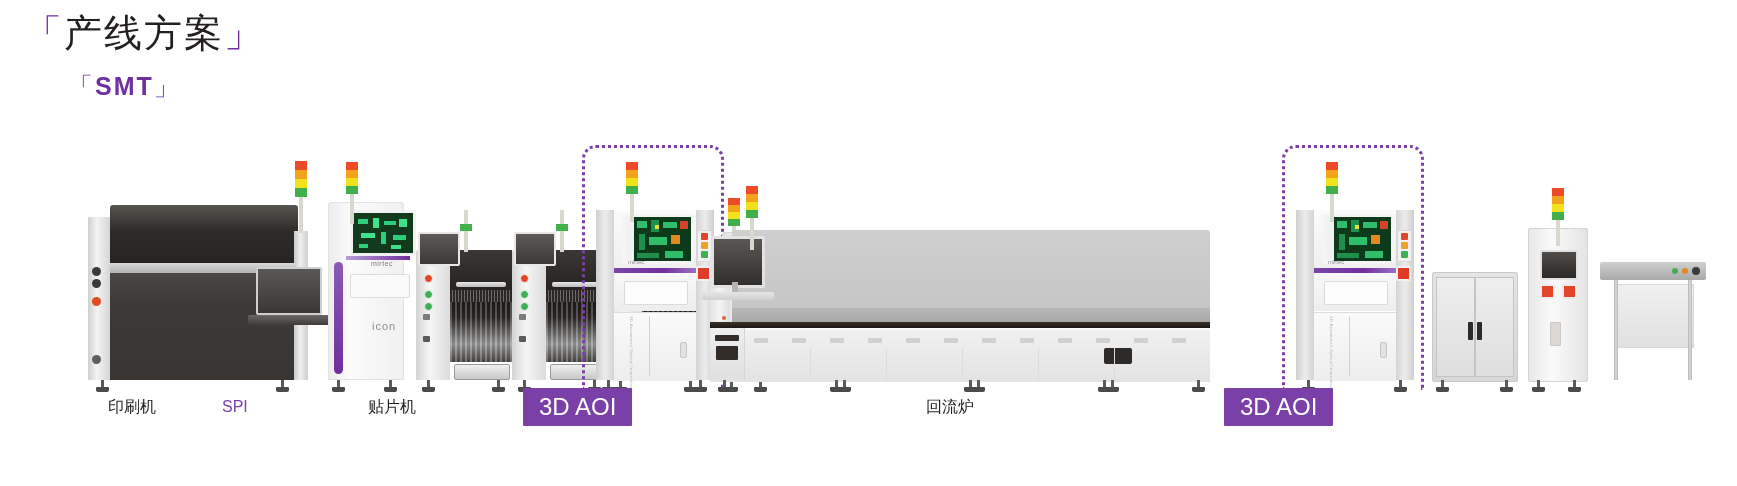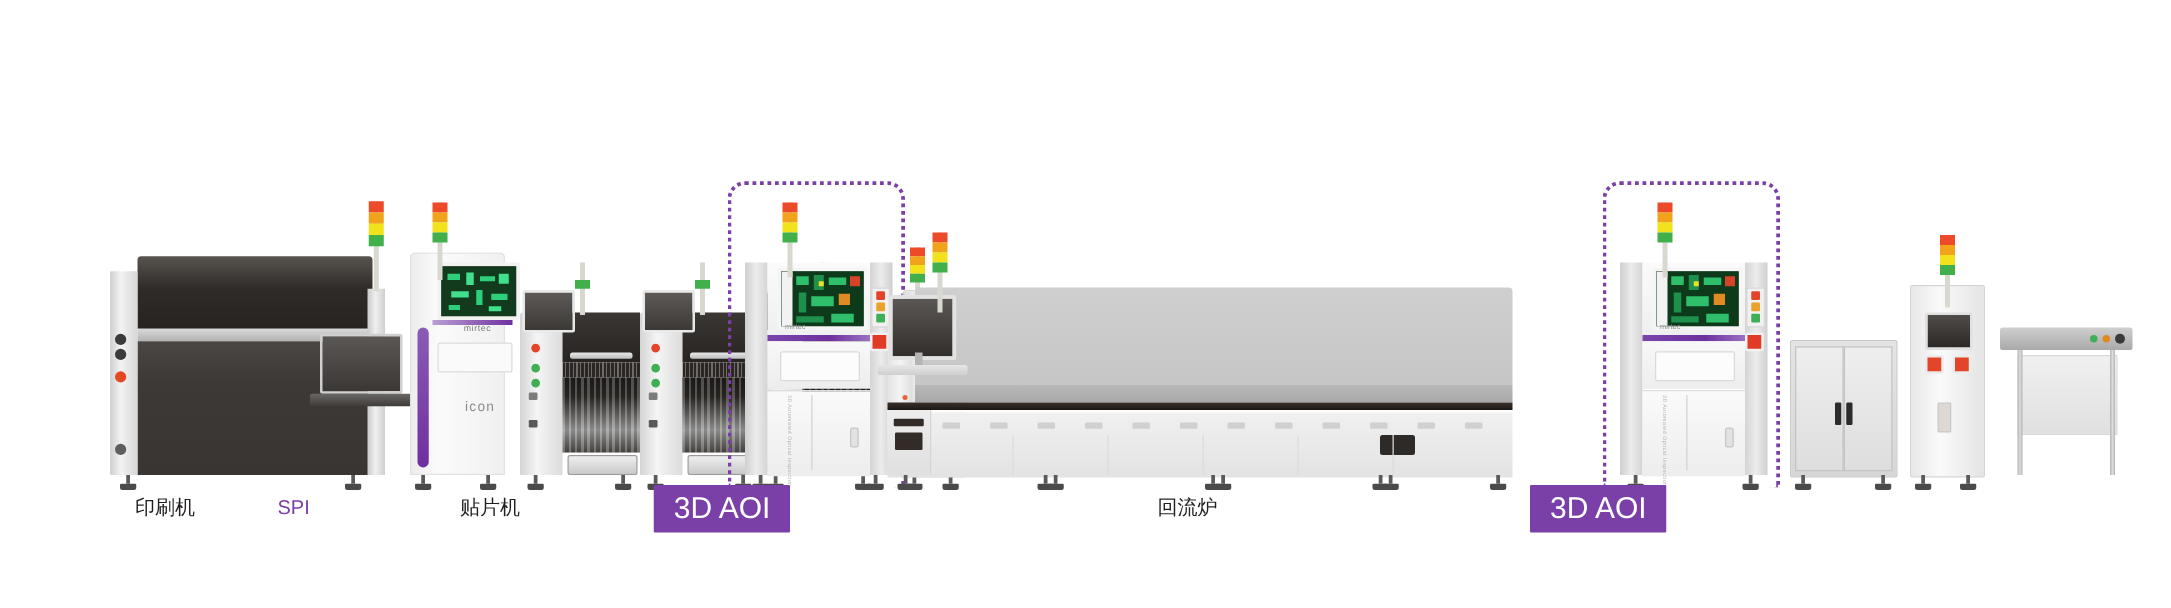--- a/index.html
+++ b/index.html
@@ -198,20 +198,22 @@
   .label.purple{color:#7b3fa8;font-weight:400;}
   .label.badge{
     background:#7b3fa8;color:#ffffff;font-size:24px;font-weight:400;
     padding:0 16px;border-radius:1px;height:38px;line-height:38px;
   }
 </style>
 </head>
 <body>
 
 <div id="title-block">
+  <div class="title-main"><span class="brk">「</span><span>产线方案</span><span class="brk">」</span></div>
+  <div class="title-sub"><span class="brk">「</span><span>SMT</span><span class="brk">」</span></div>
 </div>
 
 <div id="line-stage">
 
   <div class="machine" id="printer">
     <div class="pr-top"></div>
     <div class="pr-mid"></div>
     <div class="pr-body"></div>
     <div class="pr-leftcol"></div>
     <div class="pr-knob" style="top:62px;background:#3a3a3a;"></div>

